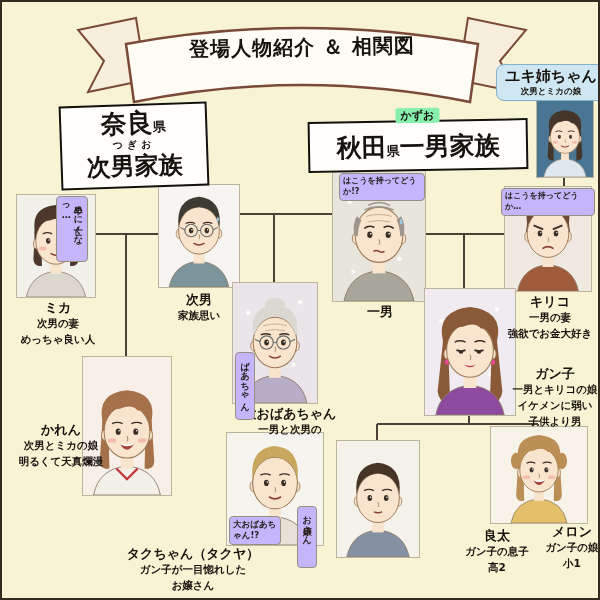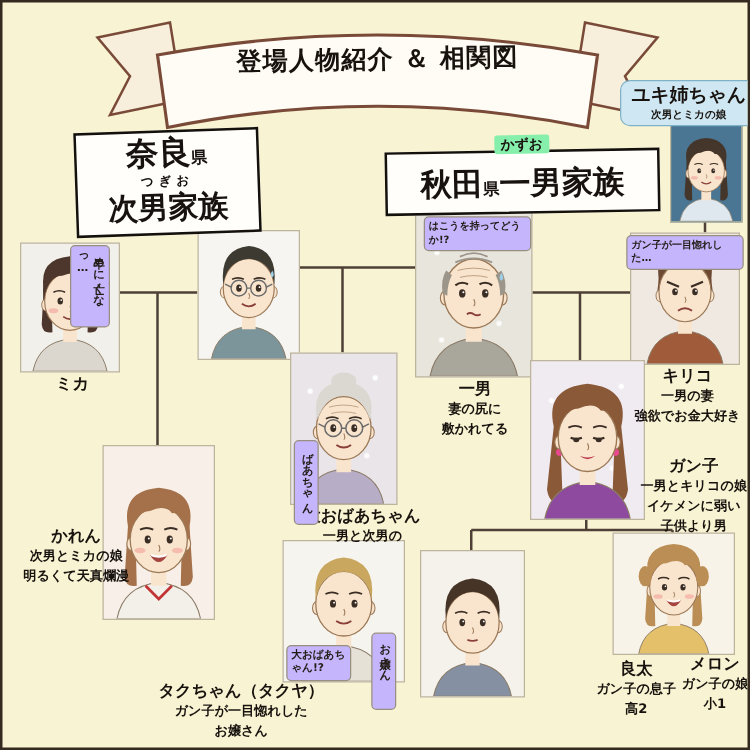--- a/index.html
+++ b/index.html
@@ -302,27 +302,33 @@
         <circle cx="61" cy="57" r=".9" fill="#fff"></circle>
         <path d="M50,63 Q52,67 50,69" stroke="#9c7a58" stroke-width="1" fill="none"></path>
         <path d="M43,74 Q50,79 57,74" stroke="#8a4038" stroke-width="1.8" fill="none"></path>
         <ellipse cx="33" cy="68" rx="5" ry="2.5" fill="#f4a9a0" opacity=".7"></ellipse>
         <ellipse cx="67" cy="68" rx="5" ry="2.5" fill="#f4a9a0" opacity=".7"></ellipse>
       </svg>
     </div>
 
   <div class="caption" style="left:2px;top:298px;width:108px">
     <div class="cname">ミカ</div>
+    <div class="cdesc">
+        <div>次男の妻</div>
+        <div>めっちゃ良い人</div>
+      </div>
+  </div>
+  <div class="caption" style="left:152px;top:290px;width:90px">
+    <div class="cname">次男</div>
+    <div class="cdesc">
+        <div>家族思い</div>
+      </div>
   </div>
   <div class="caption" style="left:326px;top:302px;width:104px">
     <div class="cname">一男</div>
-    <div class="cdesc">
-        <div>妻の尻に</div>
-        <div>敷かれてる</div>
-      </div>
   </div>
   <div class="caption" style="left:496px;top:292px;width:104px">
     <div class="cname">キリコ</div>
     <div class="cdesc">
         <div>一男の妻</div>
         <div>強欲でお金大好き</div>
       </div>
   </div>
   <div class="caption" style="left:224px;top:404px;width:128px">
     <div class="cname">大おばあちゃん</div>
@@ -345,21 +351,21 @@
         <div>明るくて天真爛漫</div>
       </div>
   </div>
   <div class="caption" style="left:100px;top:544px;width:182px">
     <div class="cname">タクちゃん（タクヤ）</div>
     <div class="cdesc">
         <div>ガン子が一目惚れした</div>
         <div>お嬢さん</div>
       </div>
   </div>
-  <div class="caption" style="left:464px;top:526px;width:86px">
+  <div class="caption" style="left:452px;top:526px;width:86px">
     <div class="cname">良太</div>
     <div class="cdesc">
         <div>ガン子の息子</div>
         <div>高2</div>
       </div>
   </div>
   <div class="caption" style="left:540px;top:522px;width:60px">
     <div class="cname">メロン</div>
     <div class="cdesc">
         <div>ガン子の娘</div>
@@ -367,18 +373,18 @@
       </div>
   </div>
 
   <div class="note" style="left:494px;top:62px;width:100px">
     <div class="note-name">ユキ姉ちゃん</div>
     <div class="note-desc">次男とミカの娘</div>
   </div>
 
   <div class="bubble vtext" style="left:54px;top:194px;height:60px">早めに亡くなっ…</div>
   <div class="bubble" style="left:337px;top:171px;width:78px">はこうを持ってどうか!?</div>
-  <div class="bubble" style="left:499px;top:186px;width:86px">ガン子が一目惚れした…</div>
+  <div class="bubble" style="left:499px;top:186px;width:86px">はこうを持ってどうか…</div>
   <div class="bubble" style="left:227px;top:514px;width:44px;font-size:8.5px">大おばあちゃん!?</div>
   <div class="bubble vtext" style="left:295px;top:504px;height:56px">お嬢さん</div>
   <div class="bubble vtext" style="left:233px;top:350px;height:62px">ばあちゃん</div>
 
 </div>
 
 </body></html>

